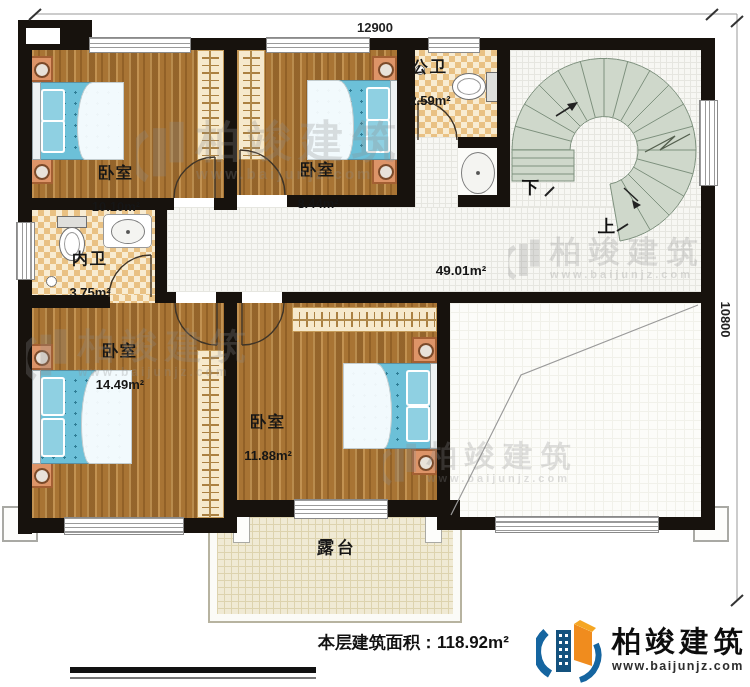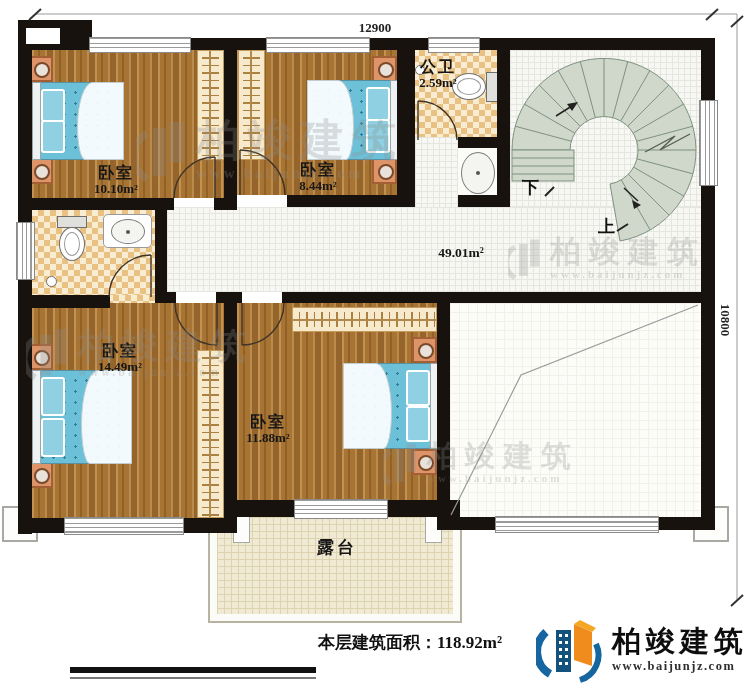--- a/index.html
+++ b/index.html
@@ -1,17 +1,17 @@
 <!DOCTYPE html>
 <html><head>
 <meta charset="utf-8">
 <style>
   html,body{margin:0;padding:0;background:#fff;}
   #canvas{position:relative;width:750px;height:687px;background:#fff;overflow:hidden;
-          font-family:Liberation Serif, serif;}
+          font-family:Liberation Sans, sans-serif;}
   .abs{position:absolute;}
   
   .wall{position:absolute;background:#17120d;z-index:20;}
   
   .wood{position:absolute;z-index:5;background-color:#a87434;
     background-image:repeating-linear-gradient(90deg, rgba(255,215,150,.30) 0 2px, rgba(0,0,0,0) 2px 6px,
       rgba(80,40,0,.25) 6px 8px, rgba(0,0,0,0) 8px 13px, rgba(255,235,180,.20) 13px 15px, rgba(60,30,0,.18) 15px 21px);}
   .checker{position:absolute;z-index:5;background-color:#f8ecd2;
     background-image:linear-gradient(45deg,#e9c183 25%,transparent 25%,transparent 75%,#e9c183 75%),
                      linear-gradient(45deg,#e9c183 25%,transparent 25%,transparent 75%,#e9c183 75%);
@@ -62,21 +62,21 @@
   .toilet .tank{position:absolute;background:#dfdfdc;border:1.5px solid #6f6f6f;box-sizing:border-box;}
   .toilet .bowl{position:absolute;background:#fff;border:1.5px solid #6f6f6f;border-radius:50%;box-sizing:border-box;}
   .toilet .bowl::after{content:'';position:absolute;inset:4px;border:1px solid #9a9a9a;border-radius:50%;}
   .sinkbox{position:absolute;z-index:10;background:#fff;border:1px solid #9a9a9a;border-radius:5px;}
   .basin{position:absolute;background:#f4f4f1;border:1.5px solid #7d7d7d;border-radius:50%;}
   .basin::after{content:'';position:absolute;left:50%;top:50%;width:4px;height:4px;margin:-2px;background:#555;border-radius:50%;}
   .smallcircle{position:absolute;z-index:24;background:#fff;border:1.5px solid #6f6f6f;border-radius:50%;}
   
   .rlabel{position:absolute;z-index:35;text-align:center;font-weight:bold;color:#161616;line-height:1.12;}
   .rlabel .nm{display:block;font-size:16px;letter-spacing:2px;}
-  .rlabel .ar{display:block;font-size:13px;letter-spacing:0;}
+  .rlabel .ar{display:block;font-size:13px;letter-spacing:0;margin-top:18px;}
   .biglabel{position:absolute;z-index:35;text-align:center;font-weight:bold;color:#161616;font-size:17px;letter-spacing:3px;}
   .dirlabel{position:absolute;z-index:35;font-weight:bold;color:#111;font-size:17px;}
   .dim{position:absolute;z-index:35;font-weight:bold;color:#222;font-size:13px;text-align:center;}
   
   .wm{position:absolute;z-index:40;display:flex;align-items:center;gap:8px;opacity:.27;pointer-events:none;}
   .wm .wmtxt{display:flex;flex-direction:column;}
   .wm .wmbrand{font-weight:bold;color:#8d8d8d;letter-spacing:8px;line-height:1;white-space:nowrap;}
   .wm .wmurl{font-weight:bold;color:#8d8d8d;letter-spacing:3px;line-height:1.4;white-space:nowrap;}
   
   .ftitle{position:absolute;z-index:50;color:#1c1c1c;font-weight:bold;white-space:nowrap;}
@@ -202,23 +202,27 @@
   <div class="win-h" style="left:294px;top:499px;width:92px;height:18px;"></div>
 
   <div class="rlabel" style="left:66px;top:164px;width:100px;">
     <span class="nm">卧室</span>
     <span class="ar">10.10m²</span>
   </div>
   <div class="rlabel" style="left:268px;top:161px;width:100px;">
     <span class="nm">卧室</span>
     <span class="ar">8.44m²</span>
   </div>
-  <div class="rlabel" style="left:392px;top:58px;width:92px;">
+  <div class="rlabel" style="left:384px;top:58px;width:92px;">
     <span class="nm">公卫</span>
     <span class="ar">2.59m²</span>
+  </div>
+  <div class="rlabel" style="left:44px;top:250px;width:92px;">
+    <span class="nm">内卫</span>
+    <span class="ar">3.75m²</span>
   </div>
   <div class="rlabel" style="left:70px;top:342px;width:100px;">
     <span class="nm">卧室</span>
     <span class="ar">14.49m²</span>
   </div>
   <div class="rlabel" style="left:218px;top:413px;width:100px;">
     <span class="nm">卧室</span>
     <span class="ar">11.88m²</span>
   </div>
   <div class="rlabel" style="left:411px;top:245px;width:100px;">

